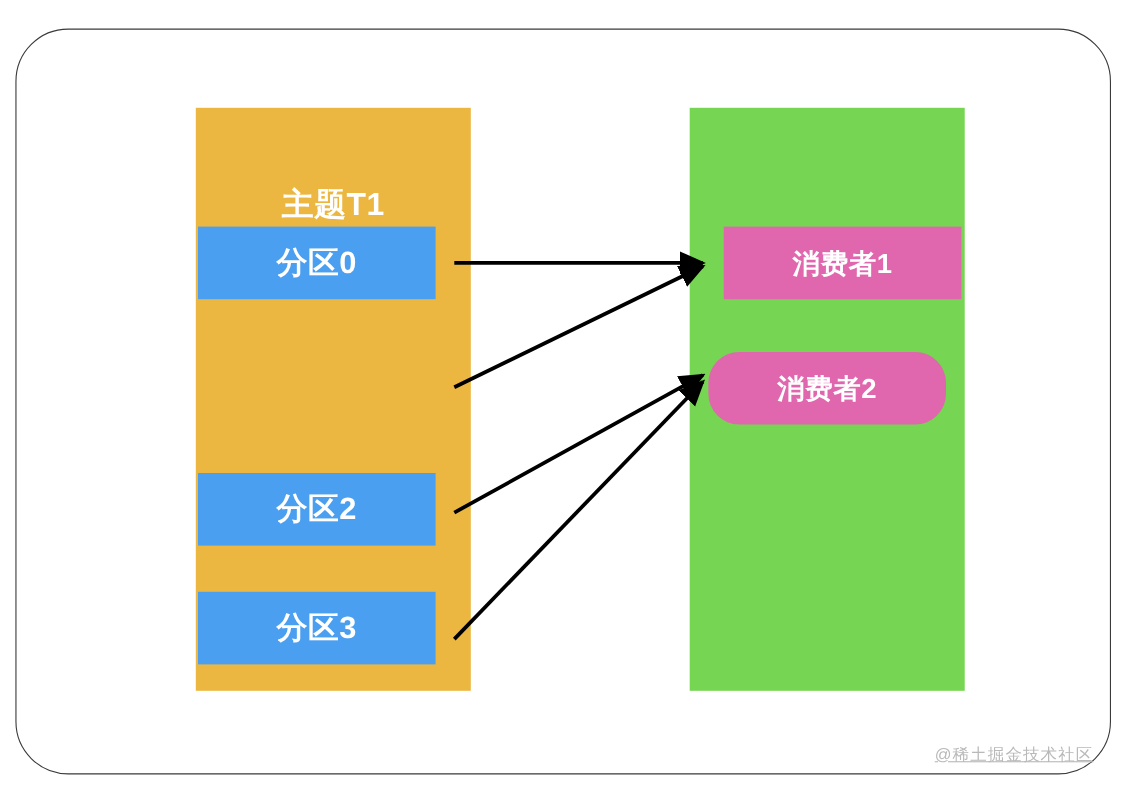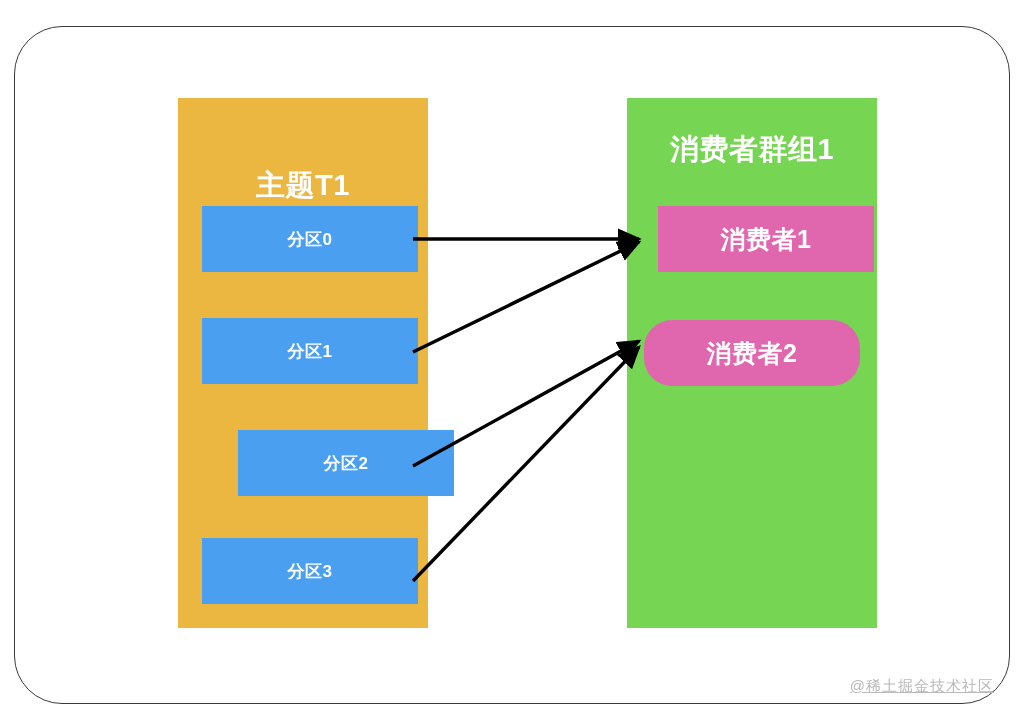--- a/index.html
+++ b/index.html
@@ -47,35 +47,35 @@
     width: 250px;
     text-align: center;
     color: #ffffff;
     font-size: 29px;
     font-weight: bold;
     letter-spacing: 0.5px;
     margin-top: 36px;
   }
   .partition {
     position: absolute;
-    left: 24px;
+    left: 2px;
     width: 216px;
     height: 66px;
     background: #4a9ff0;
     color: #ffffff;
-    font-size: 17px;
+    font-size: 28px;
     font-weight: bold;
     display: flex;
     align-items: center;
     justify-content: center;
     letter-spacing: 0.5px;
   }
   #partition-0 { top: 108px; }
   #partition-1 { top: 220px; }
-  #partition-2 { top: 332px; margin-left: 36px; }
+  #partition-2 { top: 332px; }
   #partition-3 { top: 440px; }
 
   
   #group-box {
     position: absolute;
     left: 627px;
     top: 98px;
     width: 250px;
     height: 530px;
     background: #76d552;
@@ -131,27 +131,25 @@
 </head>
 <body>
 
 <div id="canvas">
 
   <div id="frame"></div>
 
   <div id="topic-box">
     <div id="topic-title">主题T1</div>
     <div class="partition" id="partition-0">分区0</div>
-    <div class="partition" id="partition-1">分区1</div>
     <div class="partition" id="partition-2">分区2</div>
     <div class="partition" id="partition-3">分区3</div>
   </div>
 
   <div id="group-box">
-    <div id="group-title">消费者群组1</div>
     <div class="consumer" id="consumer-0">消费者1</div>
     <div class="consumer" id="consumer-1">消费者2</div>
   </div>
 
   <svg id="arrows" viewBox="0 0 1026 720">
     <defs>
       <marker id="arrowhead" markerWidth="7" markerHeight="7" refX="6.2" refY="3.1" orient="auto" markerUnits="strokeWidth">
         <path d="M0,0 L7,3.1 L0,6.2 Z" fill="#000000"></path>
       </marker>
     </defs>

